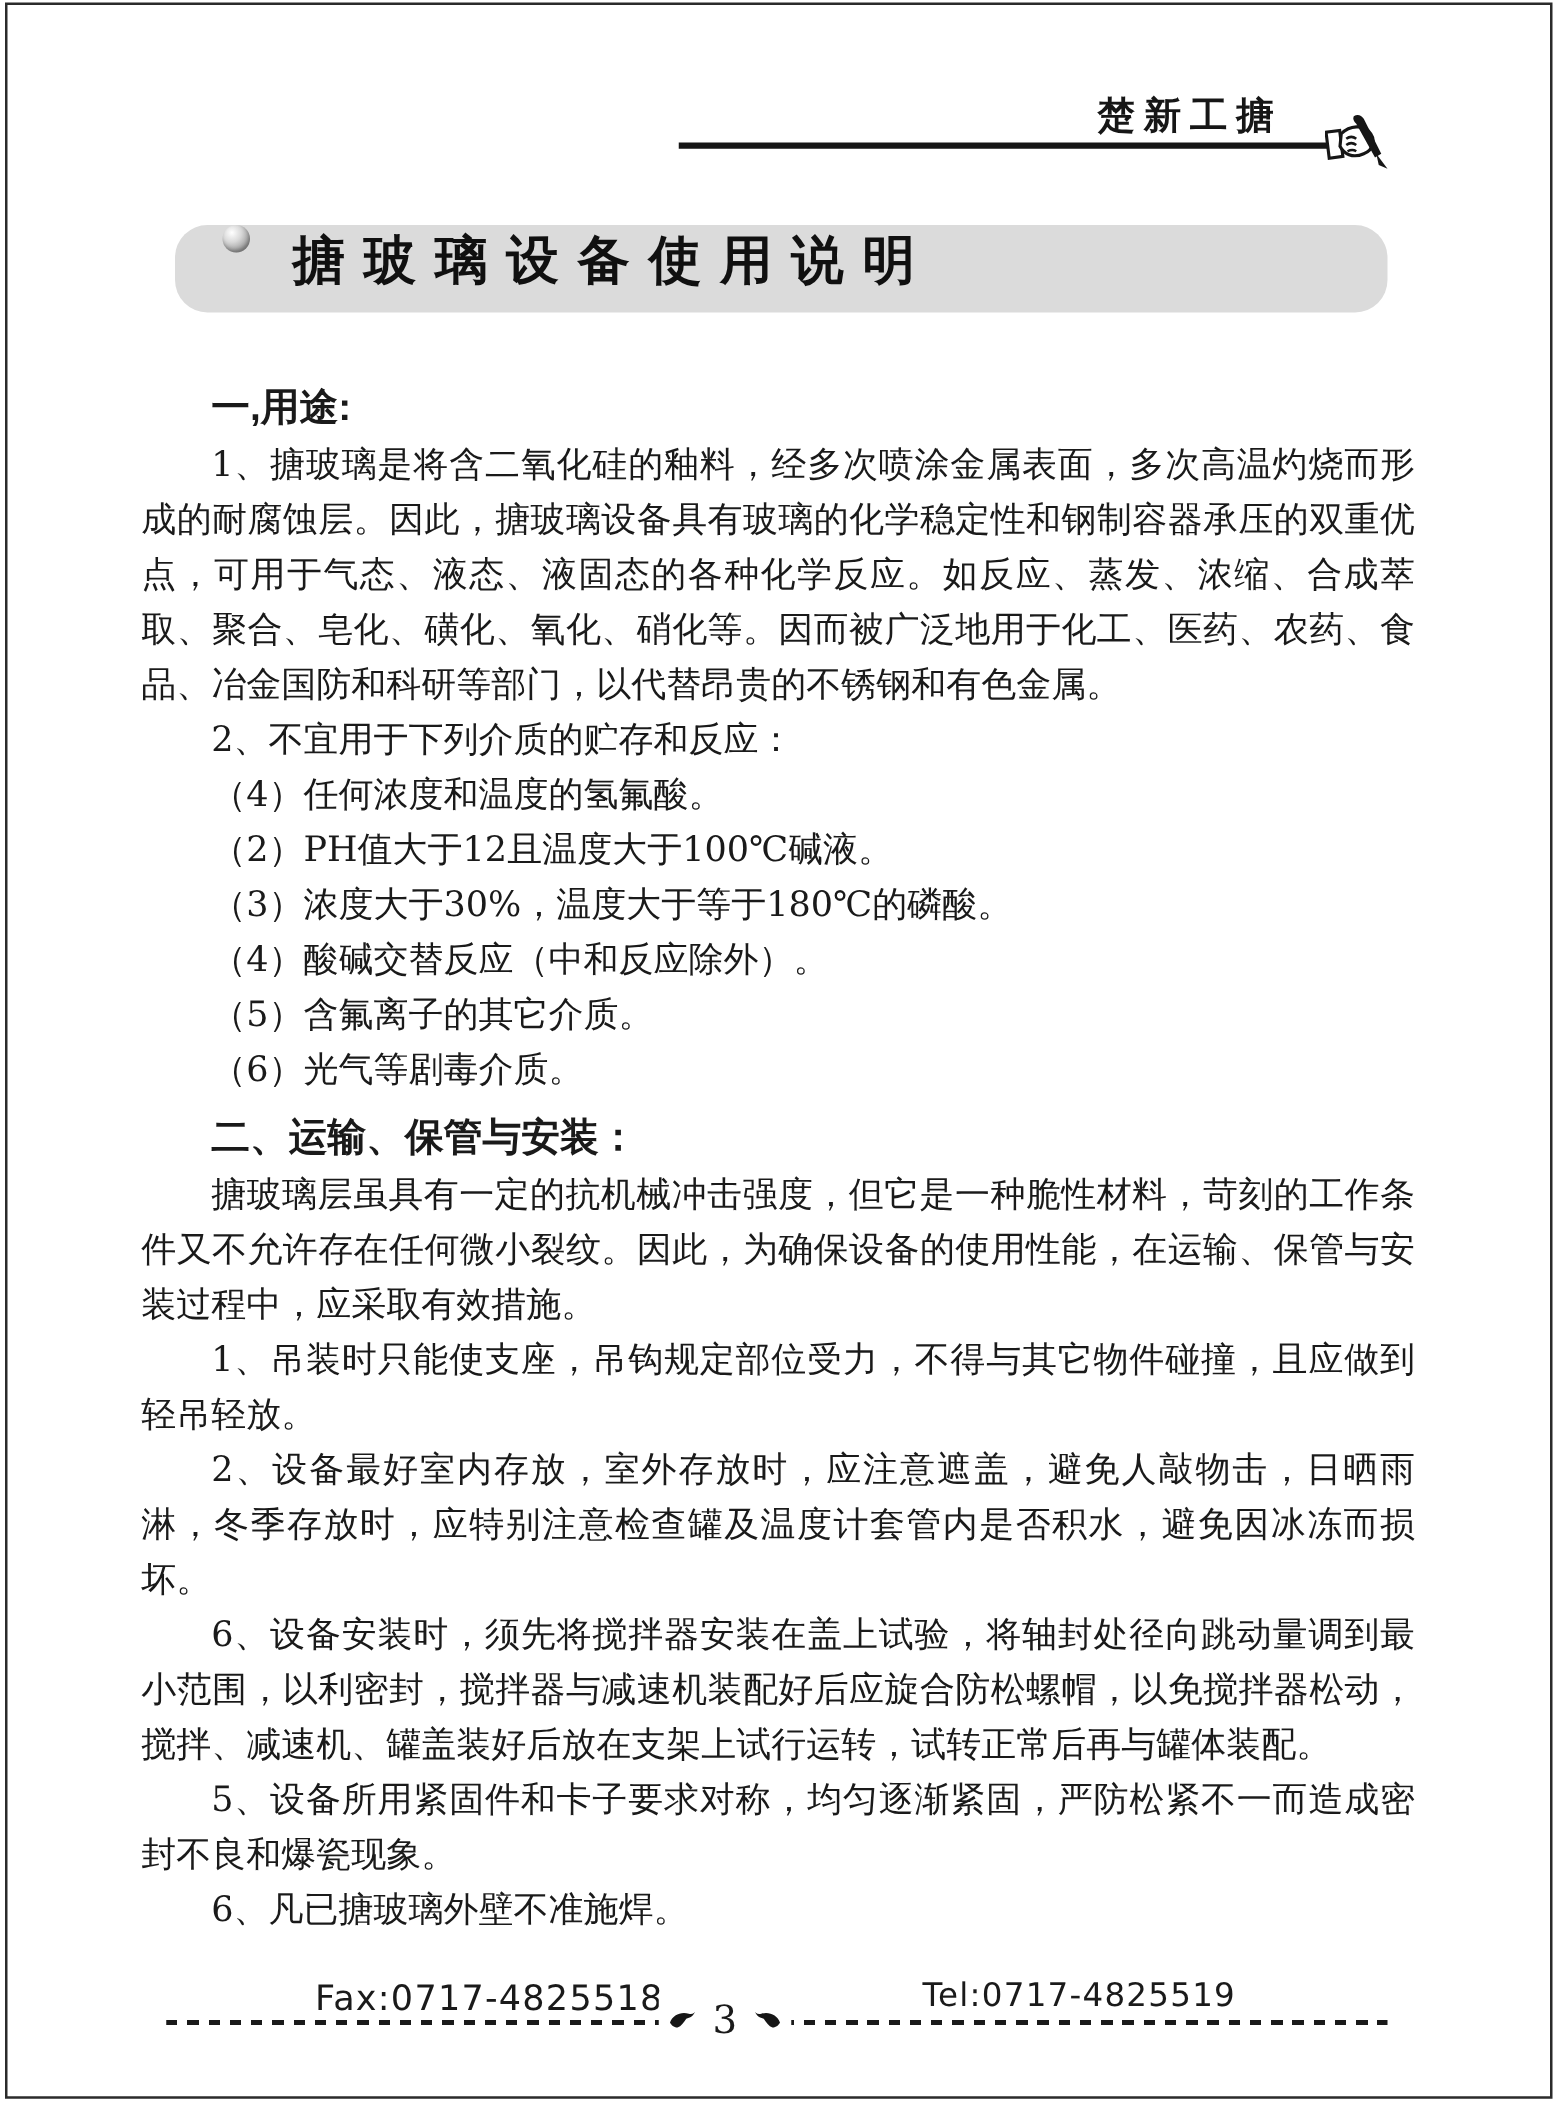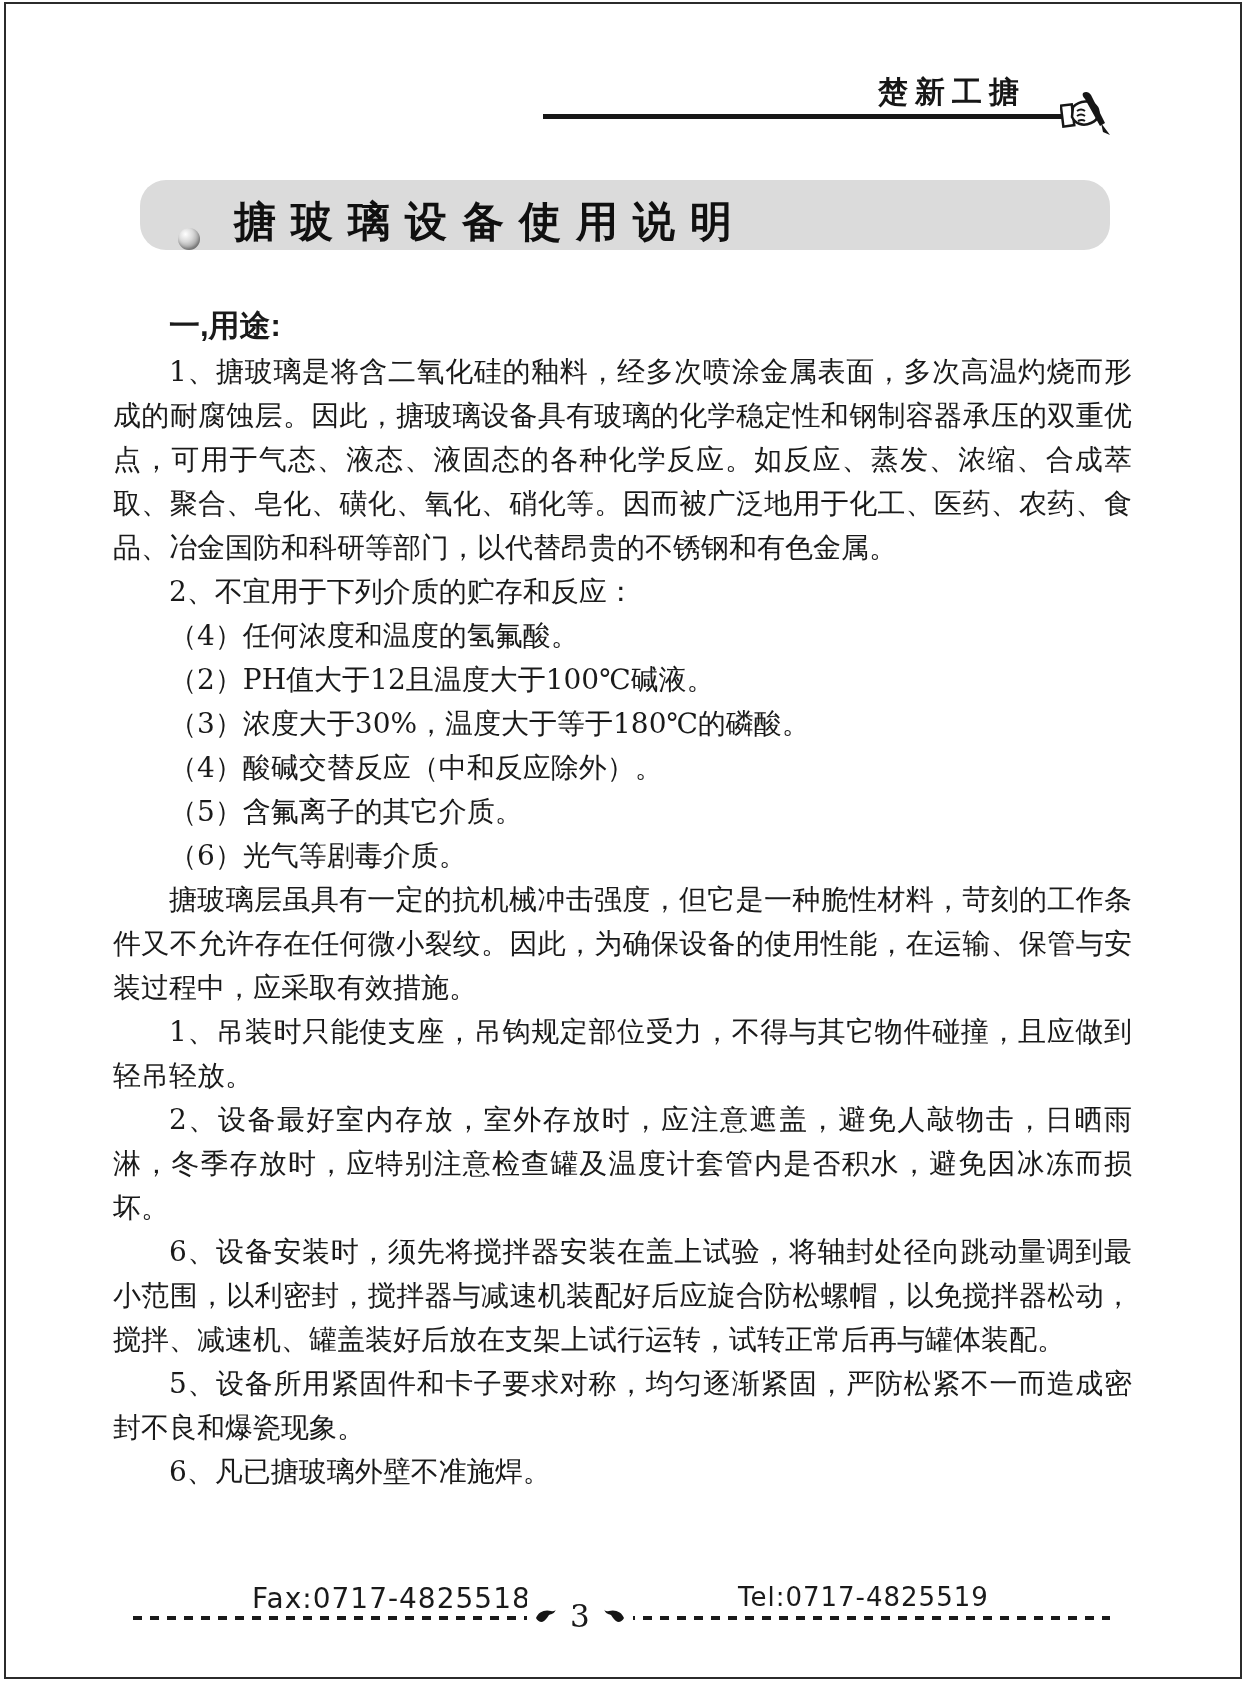--- a/index.html
+++ b/index.html
@@ -18,21 +18,21 @@
     font-size:30px;letter-spacing:7px;color:#161616;white-space:nowrap;
   }
   .header-rule{
     position:absolute;top:114px;left:543px;width:520px;height:5px;
     background:#161616;
   }
   .hand-icon{position:absolute;top:90px;left:1060px;width:58px;height:50px;}
   
   .title-bar{
     position:absolute;top:180px;left:140px;width:970px;height:70px;
-    background:#dbdbdb;border-radius:26px;display:flex;align-items:flex-end;
+    background:#dbdbdb;border-radius:26px;display:flex;align-items:flex-start;
   }
   .sphere{
     width:22px;height:22px;border-radius:50%;margin-left:38px;flex:0 0 auto;
     background:radial-gradient(circle at 34% 28%, #ffffff 0%, #d9d9d9 35%, #9d9d9d 70%, #7f7f7f 100%);
     box-shadow:inset -1px -2px 3px rgba(0,0,0,0.25);
   }
   .title-text{
     margin-left:34px;font-size:42px;font-weight:bold;letter-spacing:15px;
     font-family:"DejaVu Serif",serif;color:#101010;white-space:nowrap;
   }
@@ -92,20 +92,21 @@
   <p>1、搪玻璃是将含二氧化硅的釉料，经多次喷涂金属表面，多次高温灼烧而形成的耐腐蚀层。因此，搪玻璃设备具有玻璃的化学稳定性和钢制容器承压的双重优点，可用于气态、液态、液固态的各种化学反应。如反应、蒸发、浓缩、合成萃取、聚合、皂化、磺化、氧化、硝化等。因而被广泛地用于化工、医药、农药、食品、冶金国防和科研等部门，以代替昂贵的不锈钢和有色金属。</p>
   <p>2、不宜用于下列介质的贮存和反应：</p>
   <ul class="plain-list">
     <li>（4）任何浓度和温度的氢氟酸。</li>
     <li>（2）PH值大于12且温度大于100℃碱液。</li>
     <li>（3）浓度大于30%，温度大于等于180℃的磷酸。</li>
     <li>（4）酸碱交替反应（中和反应除外）。</li>
     <li>（5）含氟离子的其它介质。</li>
     <li>（6）光气等剧毒介质。</li>
   </ul>
+  <h2 class="section-heading second">二、运输、保管与安装：</h2>
   <p>搪玻璃层虽具有一定的抗机械冲击强度，但它是一种脆性材料，苛刻的工作条件又不允许存在任何微小裂纹。因此，为确保设备的使用性能，在运输、保管与安装过程中，应采取有效措施。</p>
   <p>1、吊装时只能使支座，吊钩规定部位受力，不得与其它物件碰撞，且应做到轻吊轻放。</p>
   <p>2、设备最好室内存放，室外存放时，应注意遮盖，避免人敲物击，日晒雨淋，冬季存放时，应特别注意检查罐及温度计套管内是否积水，避免因冰冻而损坏。</p>
   <p>6、设备安装时，须先将搅拌器安装在盖上试验，将轴封处径向跳动量调到最小范围，以利密封，搅拌器与减速机装配好后应旋合防松螺帽，以免搅拌器松动，搅拌、减速机、罐盖装好后放在支架上试行运转，试转正常后再与罐体装配。</p>
   <p>5、设备所用紧固件和卡子要求对称，均匀逐渐紧固，严防松紧不一而造成密封不良和爆瓷现象。</p>
   <p>6、凡已搪玻璃外壁不准施焊。</p>
 </div>
 
 <div class="footer">
   <div class="dotted-rule"></div>

